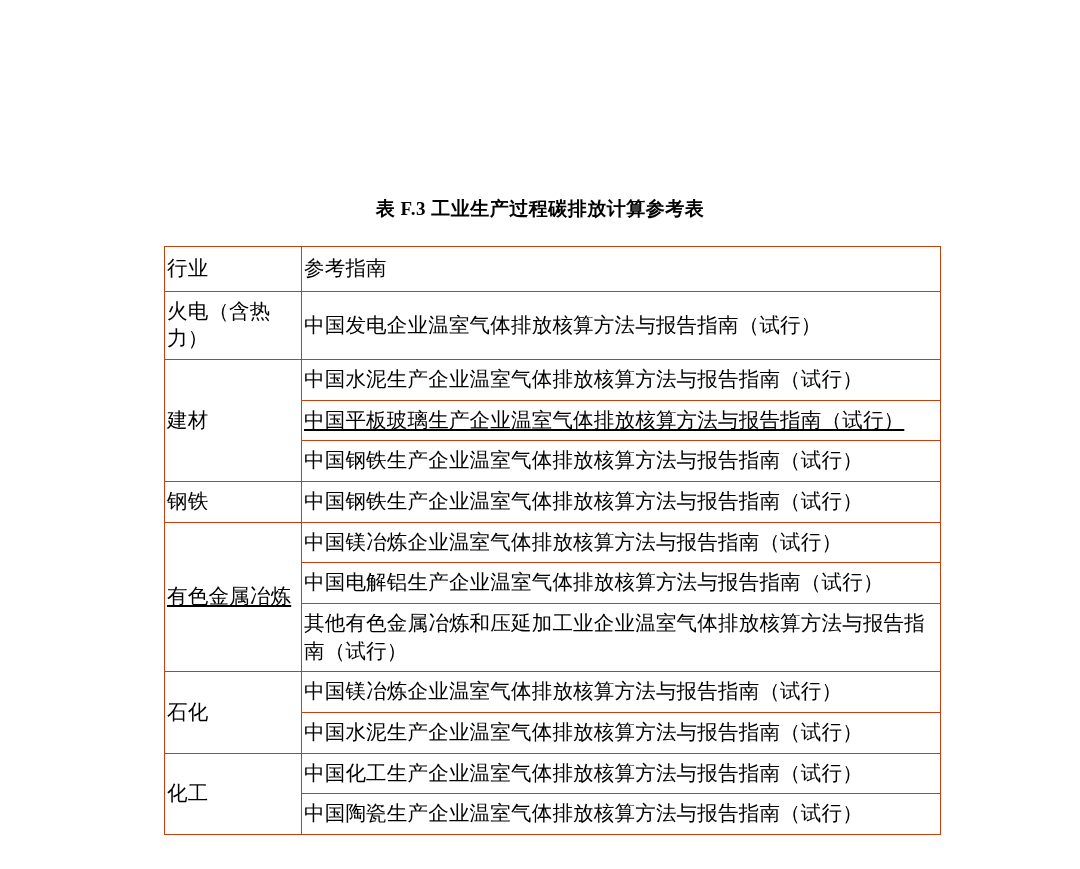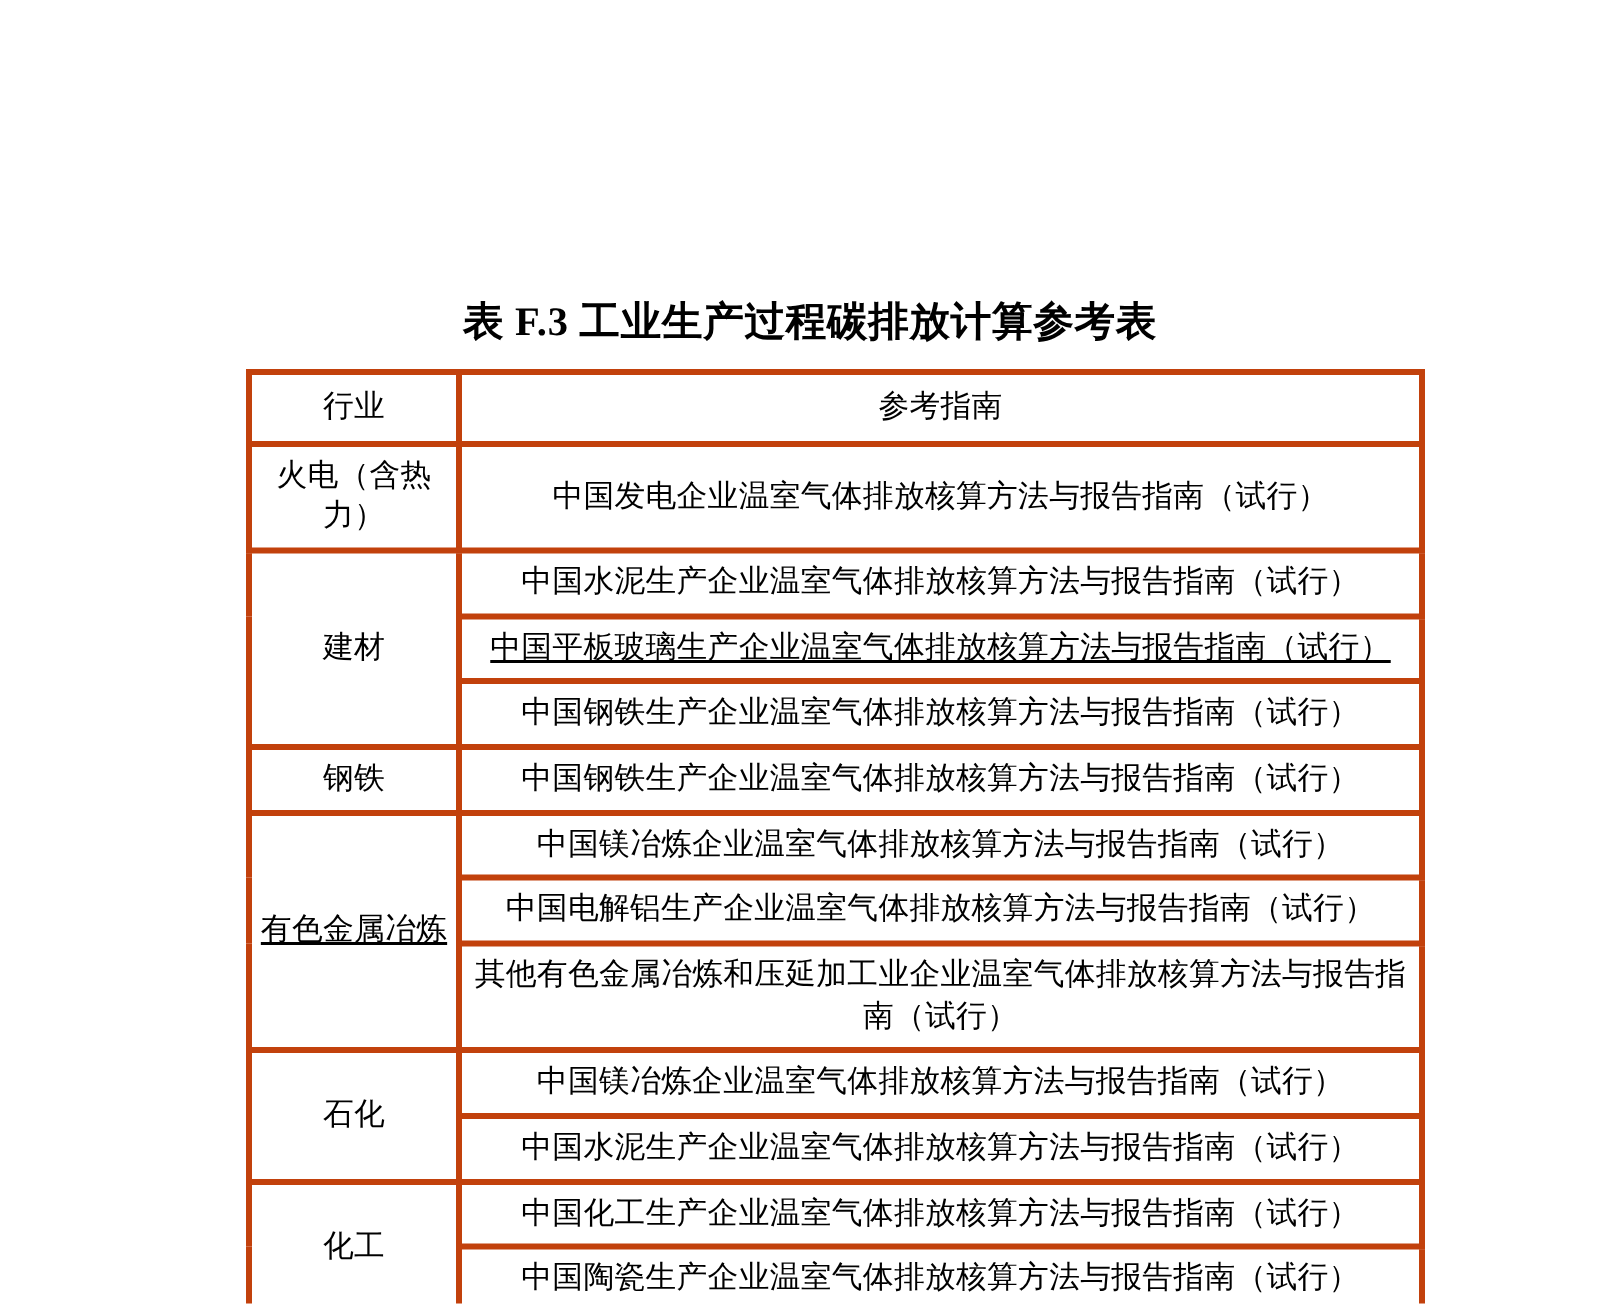--- a/index.html
+++ b/index.html
@@ -21,39 +21,39 @@
     top: 0;
     width: 1080px;
     height: 869px;
   }
   .table-title {
     position: absolute;
     left: 0;
     top: 196px;
     width: 1080px;
     text-align: center;
-    font-size: 27px;
+    font-size: 19px;
     font-weight: bold;
     letter-spacing: 0.5px;
     font-family: "Liberation Serif", "DejaVu Serif", serif;
   }
   .table-wrap {
     position: absolute;
     left: 164px;
     top: 246px;
     width: 766px;
   }
   table.ref-table {
     border-collapse: collapse;
     width: 766px;
     table-layout: fixed;
   }
   table.ref-table td {
-    border: 4px solid #c2410c;
-    text-align: center;
+    border: 1px solid #c2410c;
+    text-align: left;
     vertical-align: middle;
     font-size: 20.5px;
     font-family: "Liberation Serif", "DejaVu Serif", serif;
     padding: 6px 2px;
     line-height: 1.35;
     letter-spacing: 0.2px;
   }
   table.ref-table td.col-industry {
     width: 132px;
   }

